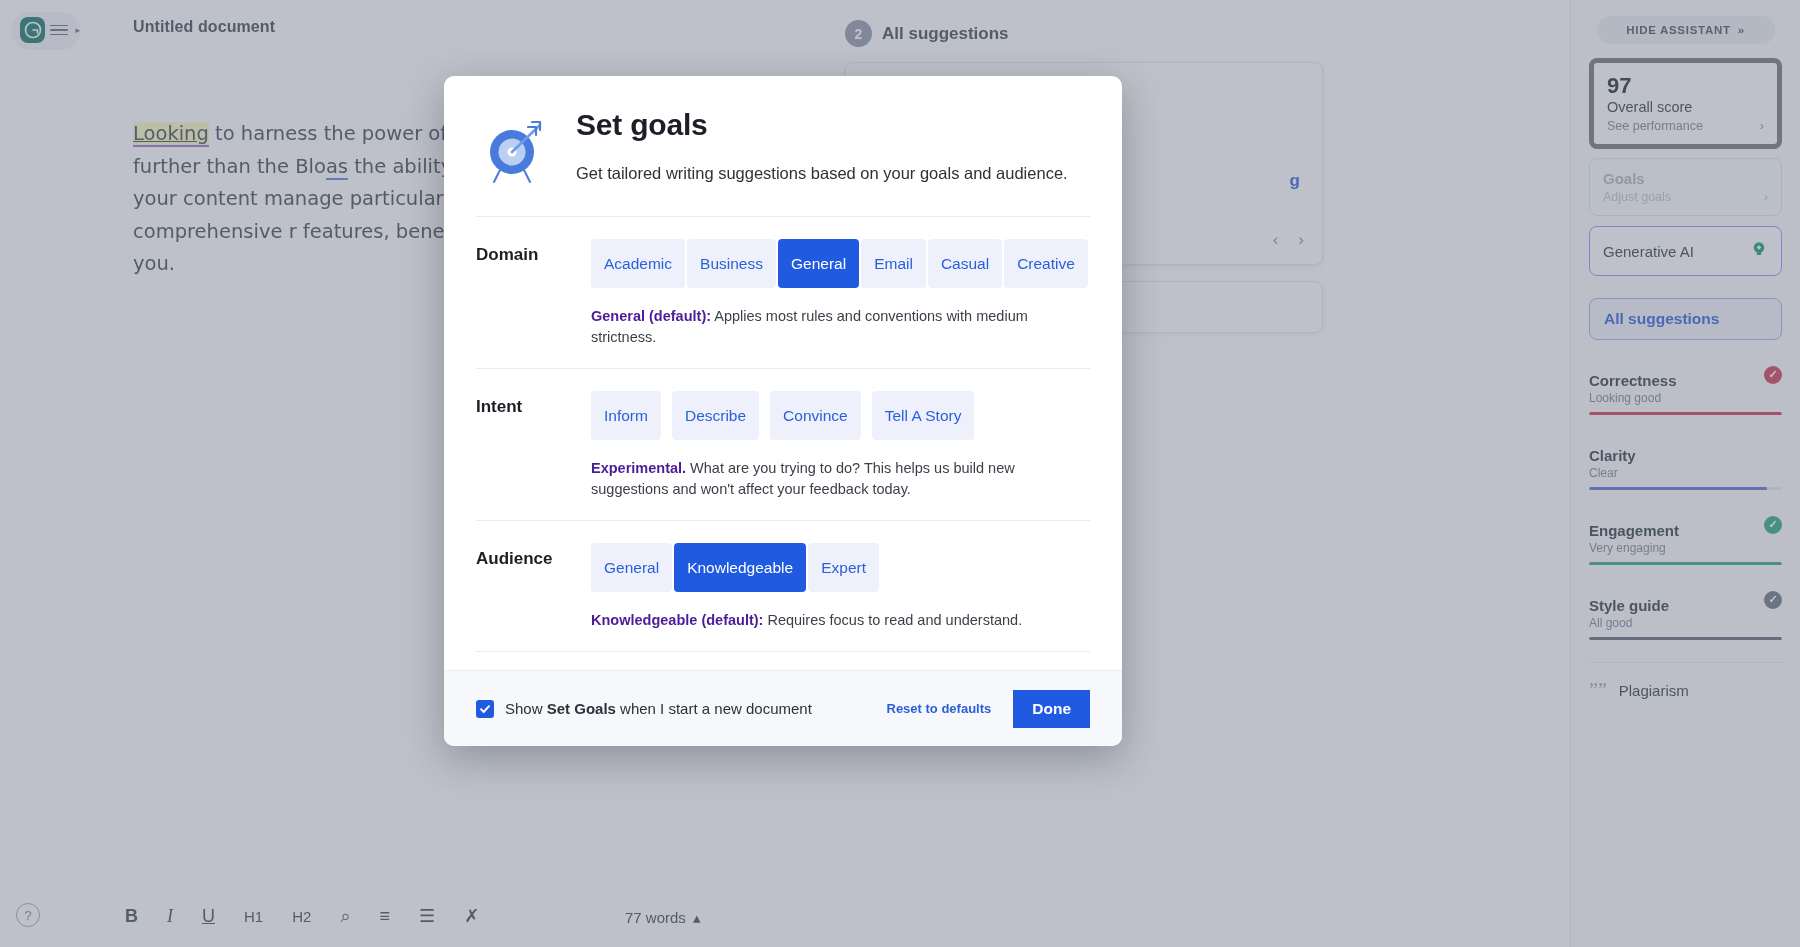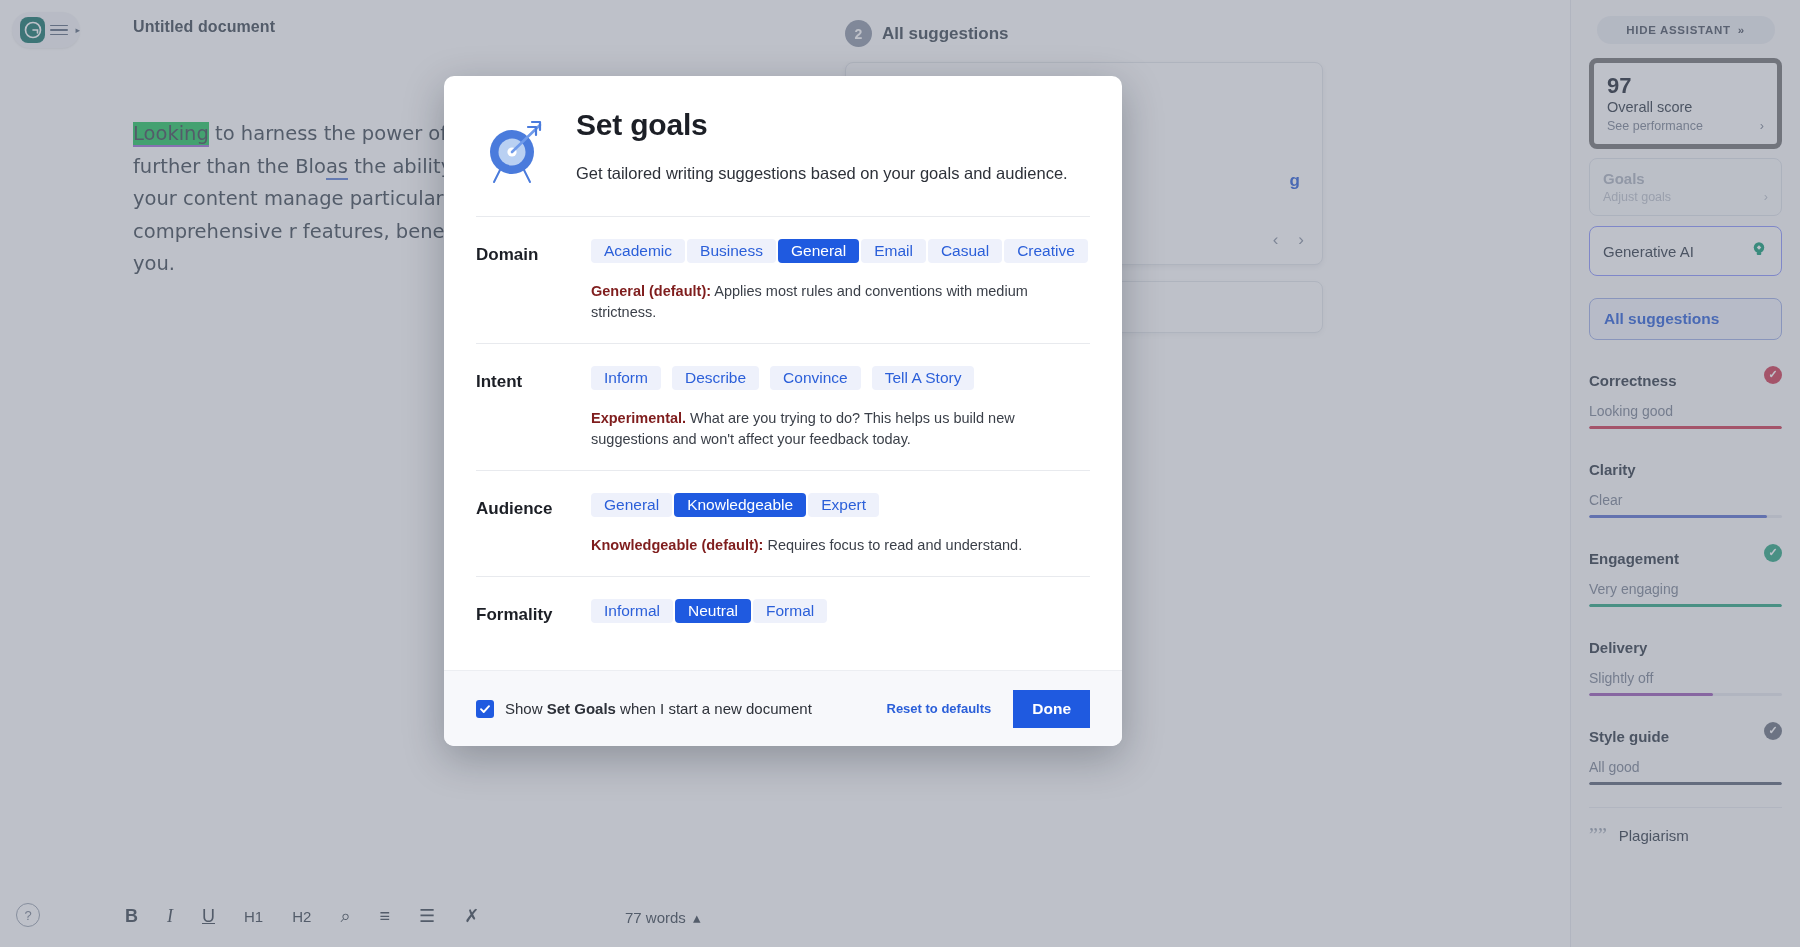--- a/index.html
+++ b/index.html
@@ -37,21 +37,21 @@
   .doc-title {
     position: absolute; left: 133px; top: 18px;
     font-size: 16px; font-weight: bold; color: #3d4852; letter-spacing: .1px;
   }
 
   .doc-body {
     position: absolute; left: 133px; top: 118px; width: 820px;
     font-size: 19.5px; line-height: 32.6px; color: #3d4852;
     font-family: "DejaVu Sans", sans-serif;
   }
-  .hl-purple { background: #22c55e; border-bottom: 2px solid #9a6fd4; }
+  .hl-purple { background: #fef9c3; border-bottom: 2px solid #9a6fd4; text-decoration: underline; }
   .hl-blue-ul { border-bottom: 2px solid #5b7fd4; }
 
   .suggestions-head {
     position: absolute; left: 845px; top: 20px; display: flex; align-items: center; gap: 10px;
   }
   .sug-count {
     width: 27px; height: 27px; border-radius: 50%; background: #8f98a8; color:#fff;
     display:flex; align-items:center; justify-content:center; font-size: 14px; font-weight: bold;
   }
   .sug-title { font-size: 17px; font-weight: bold; color: #3d4852; }
@@ -112,21 +112,21 @@
   }
   .gen-ai-lbl { font-size: 15px; color:#2f3945; }
   .all-sug {
     margin-top: 22px; border: 1px solid #9fb0e8; border-radius: 8px; background:#f2f5fd;
     height: 42px; display:flex; align-items:center; padding-left: 14px;
     font-size: 15.5px; font-weight: bold; color: #2b5fd9;
   }
   .cat { margin-top: 20px; }
   .cat-row { display:flex; align-items:center; justify-content:space-between; }
   .cat-name { font-size: 15px; font-weight: bold; color:#2f3945;margin-top:12px; }
-  .cat-sub { font-size: 14px; color:#7b8494; margin-top: 14px; }
+  .cat-sub { font-size: 12px; color:#7b8494; margin-top: 2px; }
   .cat-bar { height: 3px; border-radius: 2px; background:#e7e9ee; margin-top: 7px; overflow:hidden; }
   .cat-bar > i { display:block; height: 100%; border-radius:2px; }
   .badge { width: 18px; height: 18px; border-radius: 50%; display:flex;align-items:center;justify-content:center;
            color:#fff; font-size: 11px; font-weight:bold; }
   .sb-div { margin-top: 22px; height:1px; background:#e7e9ee; }
   .plag { margin-top: 16px; display:flex; align-items:center; gap:12px; color:#2f3945; font-size:15px;}
   .quote-ic { font-size: 20px; color:#9aa3b0; font-family:"Liberation Serif", serif; }
 
   
   .overlay {
@@ -145,27 +145,27 @@
   .target-ic { width: 74px; flex: 0 0 74px; padding-top: 4px;}
   .modal-h1 { font-size: 30px; font-weight: bold; color:#1c1f26; letter-spacing:-.2px; }
   .modal-sub { margin-top: 22px; font-size: 16.5px; color:#2d3139; }
   .hr { height:1px; background:#e8eaee; margin-top: 26px; }
 
   .section { display:flex; padding-top: 22px; }
   .sec-label { width: 115px; flex:0 0 115px; font-size: 17px; font-weight:bold; color:#1c1f26; padding-top: 6px;}
   .sec-body { flex:1 1 auto; }
   .pillgroup { display:flex; flex-wrap:wrap; gap: 0; }
   .pill {
-    height: 24px; padding: 0 13px; display:flex; align-items:center; justify-content:center;
+    height: 49px; padding: 0 13px; display:flex; align-items:center; justify-content:center;
     font-size: 15.5px; color:#2b5fd9; background:#eef1fb; border-radius: 4px;
     margin-right: 2px;
   }
   .pill.sel { background:#1f5ae0; color:#fff; font-weight: normal; }
   .sec-desc { margin-top: 18px; font-size: 14.5px; color:#3a3f48; line-height: 21px; max-width: 480px; }
-  .sec-desc b { font-weight: bold; color:#7f1d1d; }
+  .sec-desc b { font-weight: bold; color:#4c1d95; }
 
   .modal-foot {
     flex: 0 0 auto; height: 76px; background:#f7f8fb; border-top:1px solid #eceef2;
     display:flex; align-items:center; padding: 0 32px; justify-content:space-between;
   }
   .chk-wrap { display:flex; align-items:center; gap: 11px; font-size: 15px; color:#2d3139;}
   .chk { width: 18px; height:18px; border-radius:3px; background:#1f5ae0; display:flex;align-items:center;justify-content:center;}
   .foot-actions { display:flex; align-items:center; gap: 12px; }
   .btn-reset { font-size: 13px; font-weight: bold; color:#2b5fd9; padding: 8px 10px; }
   .btn-done { background:#1f5ae0; color:#fff; font-size:15.5px; font-weight:bold; border-radius:0; padding: 10px 19px; }
@@ -295,29 +295,20 @@
         <div class="cat-row">
           <span class="cat-name">Engagement</span>
           <span class="badge" style="background:#2aa782">✓</span>
         </div>
         <div class="cat-sub">Very engaging</div>
         <div class="cat-bar">
             <i style="width:100%;background:#2aa782"></i>
           </div>
       </div>
 
-      <div class="cat">
-        <div class="cat-row">
-          <span class="cat-name">Delivery</span>
-        </div>
-        <div class="cat-sub">Slightly off</div>
-        <div class="cat-bar">
-            <i style="width:64%;background:#9b59b6"></i>
-          </div>
-      </div>
 
       <div class="cat">
         <div class="cat-row">
           <span class="cat-name">Style guide</span>
           <span class="badge" style="background:#6b7280">✓</span>
         </div>
         <div class="cat-sub">All good</div>
         <div class="cat-bar">
             <i style="width:100%;background:#5c6577"></i>
           </div>

